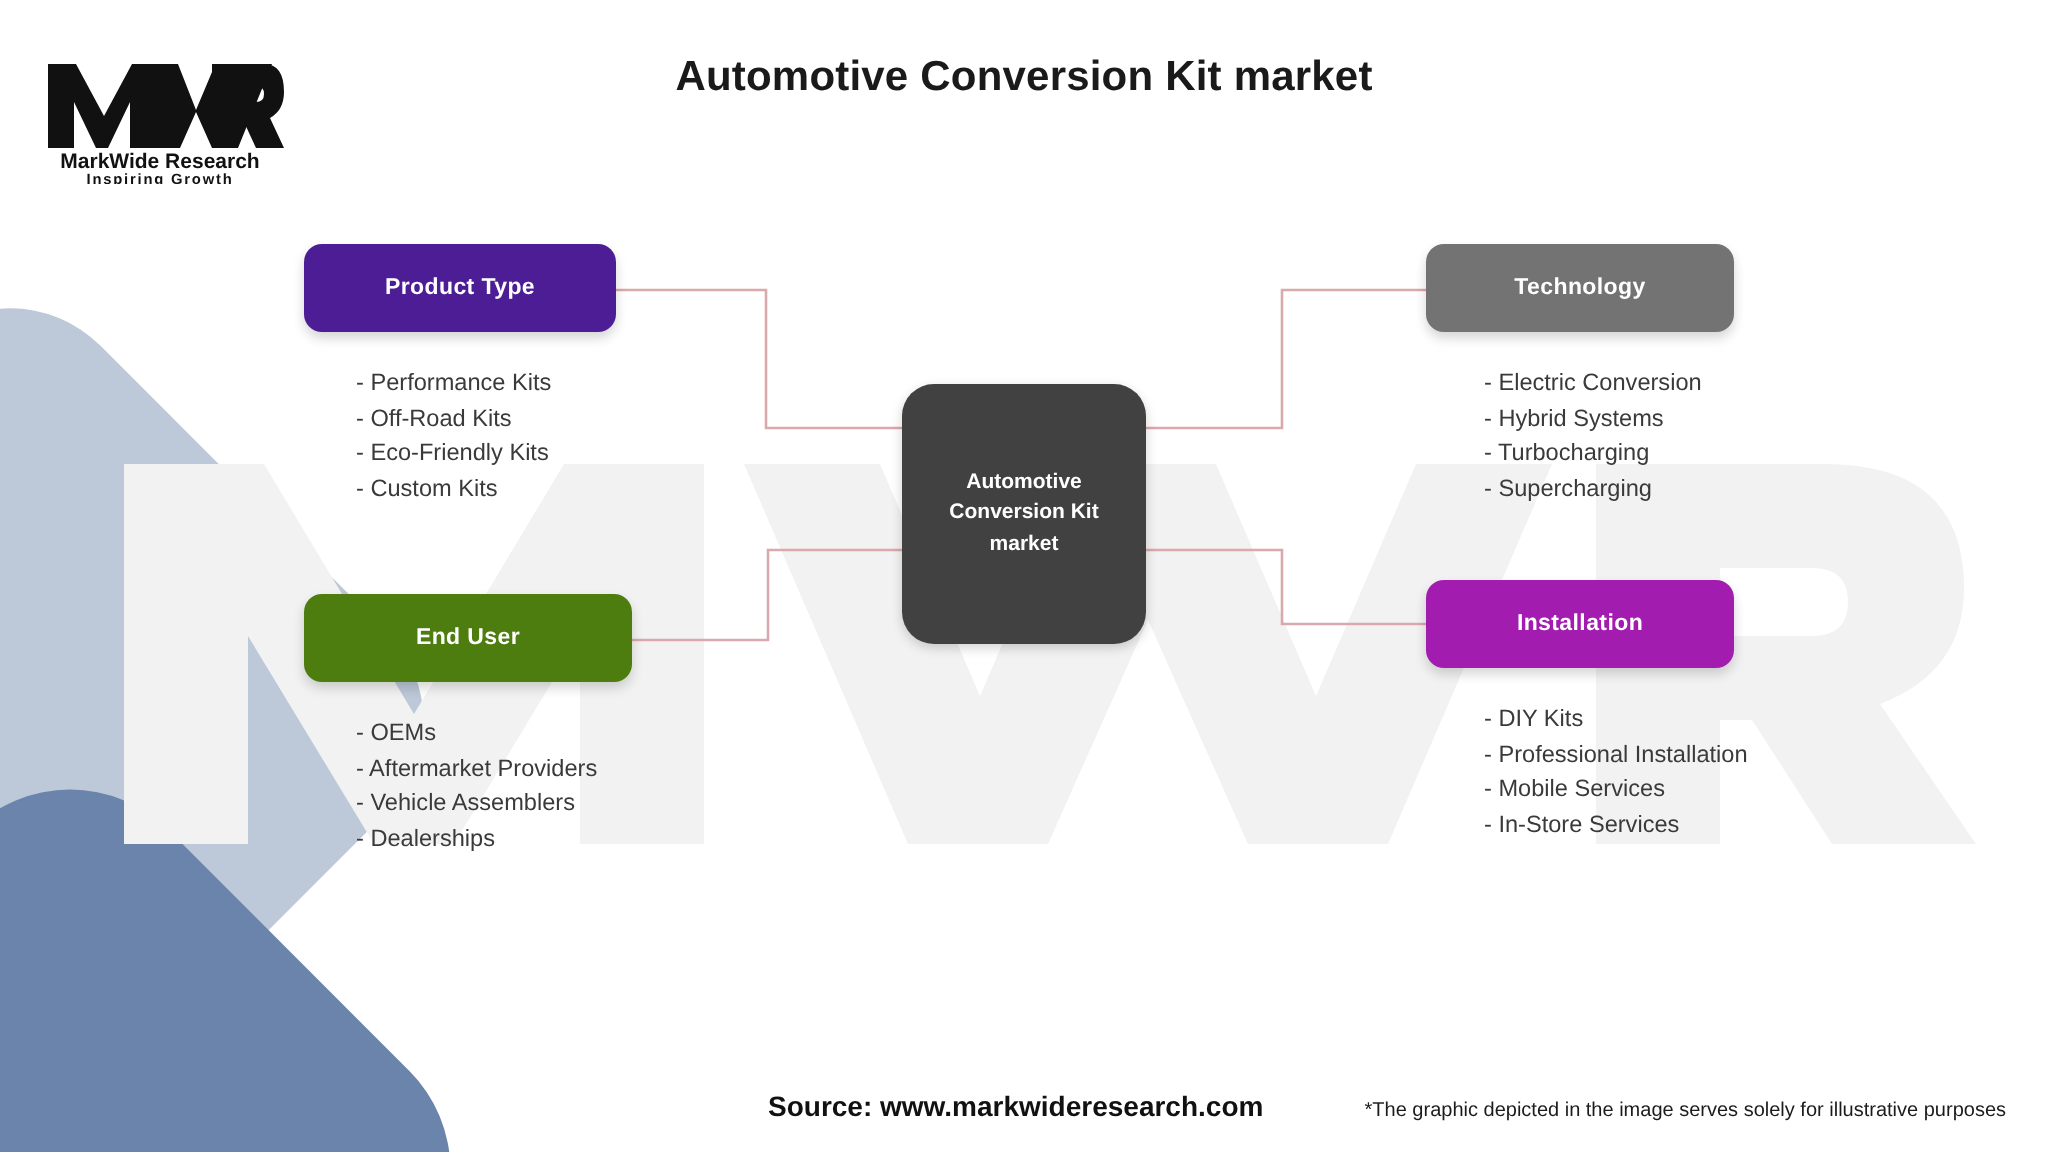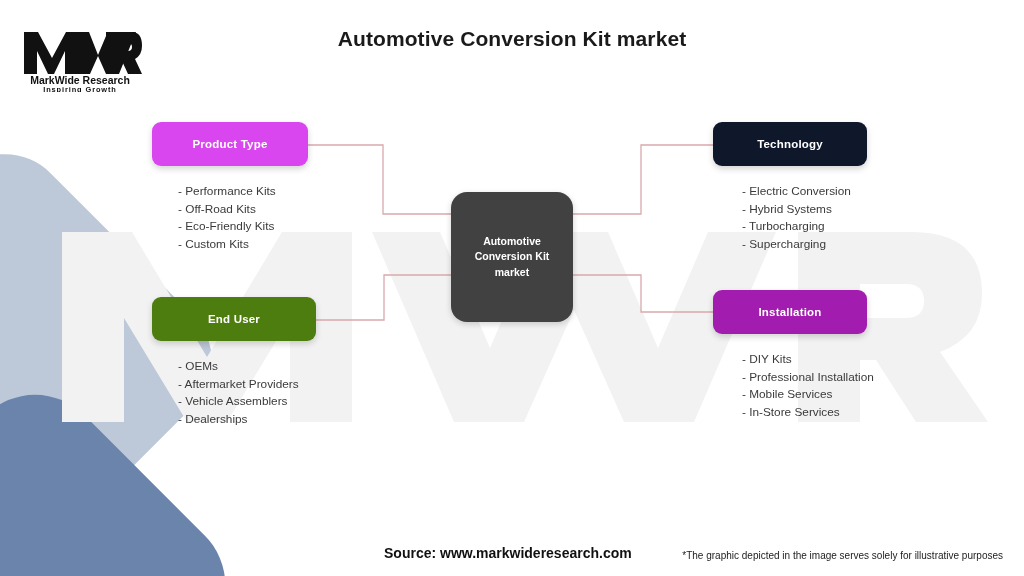--- a/index.html
+++ b/index.html
@@ -199,33 +199,33 @@
       <path d="M316 320 L384 320 L384 275 L451 275"></path>
       <path d="M573 275 L641 275 L641 312 L713 312"></path>
     </g>
   </svg>
 
   <div class="center-node" style="background: rgb(65, 65, 65);">
     <span>Automotive Conversion Kit market</span>
   </div>
 
   <div class="branch" id="branch-product-type">
-    <div class="branch-pill" style="background: #d946ef;">
+    <div class="branch-pill" style="background: #4c1d95;">
       <span>Product Type</span>
     </div>
     <ul class="branch-items">
       <li>- Performance Kits</li>
       <li>- Off-Road Kits</li>
       <li>- Eco-Friendly Kits</li>
       <li>- Custom Kits</li>
     </ul>
   </div>
 
   <div class="branch" id="branch-technology">
-    <div class="branch-pill" style="background: #0f172a;">
+    <div class="branch-pill" style="background: #737373;">
       <span>Technology</span>
     </div>
     <ul class="branch-items">
       <li>- Electric Conversion</li>
       <li>- Hybrid Systems</li>
       <li>- Turbocharging</li>
       <li>- Supercharging</li>
     </ul>
   </div>
 

